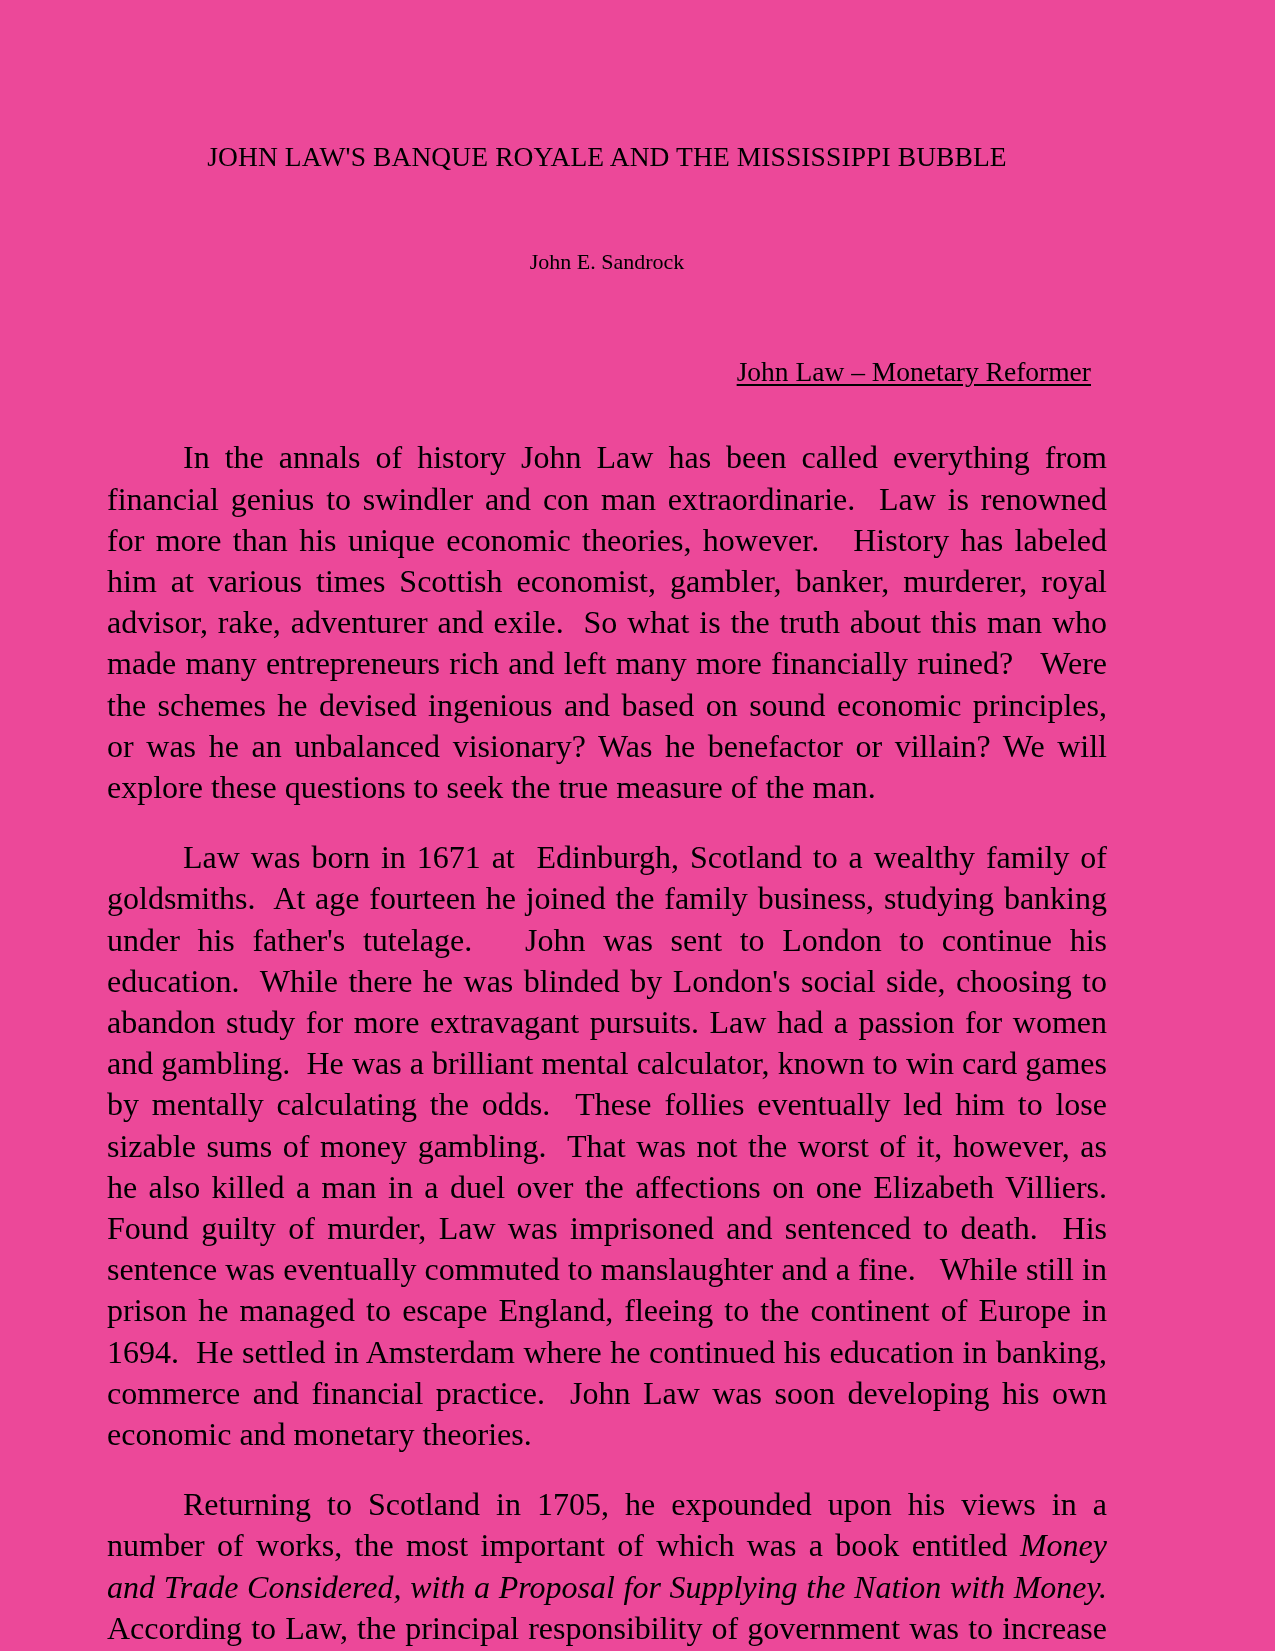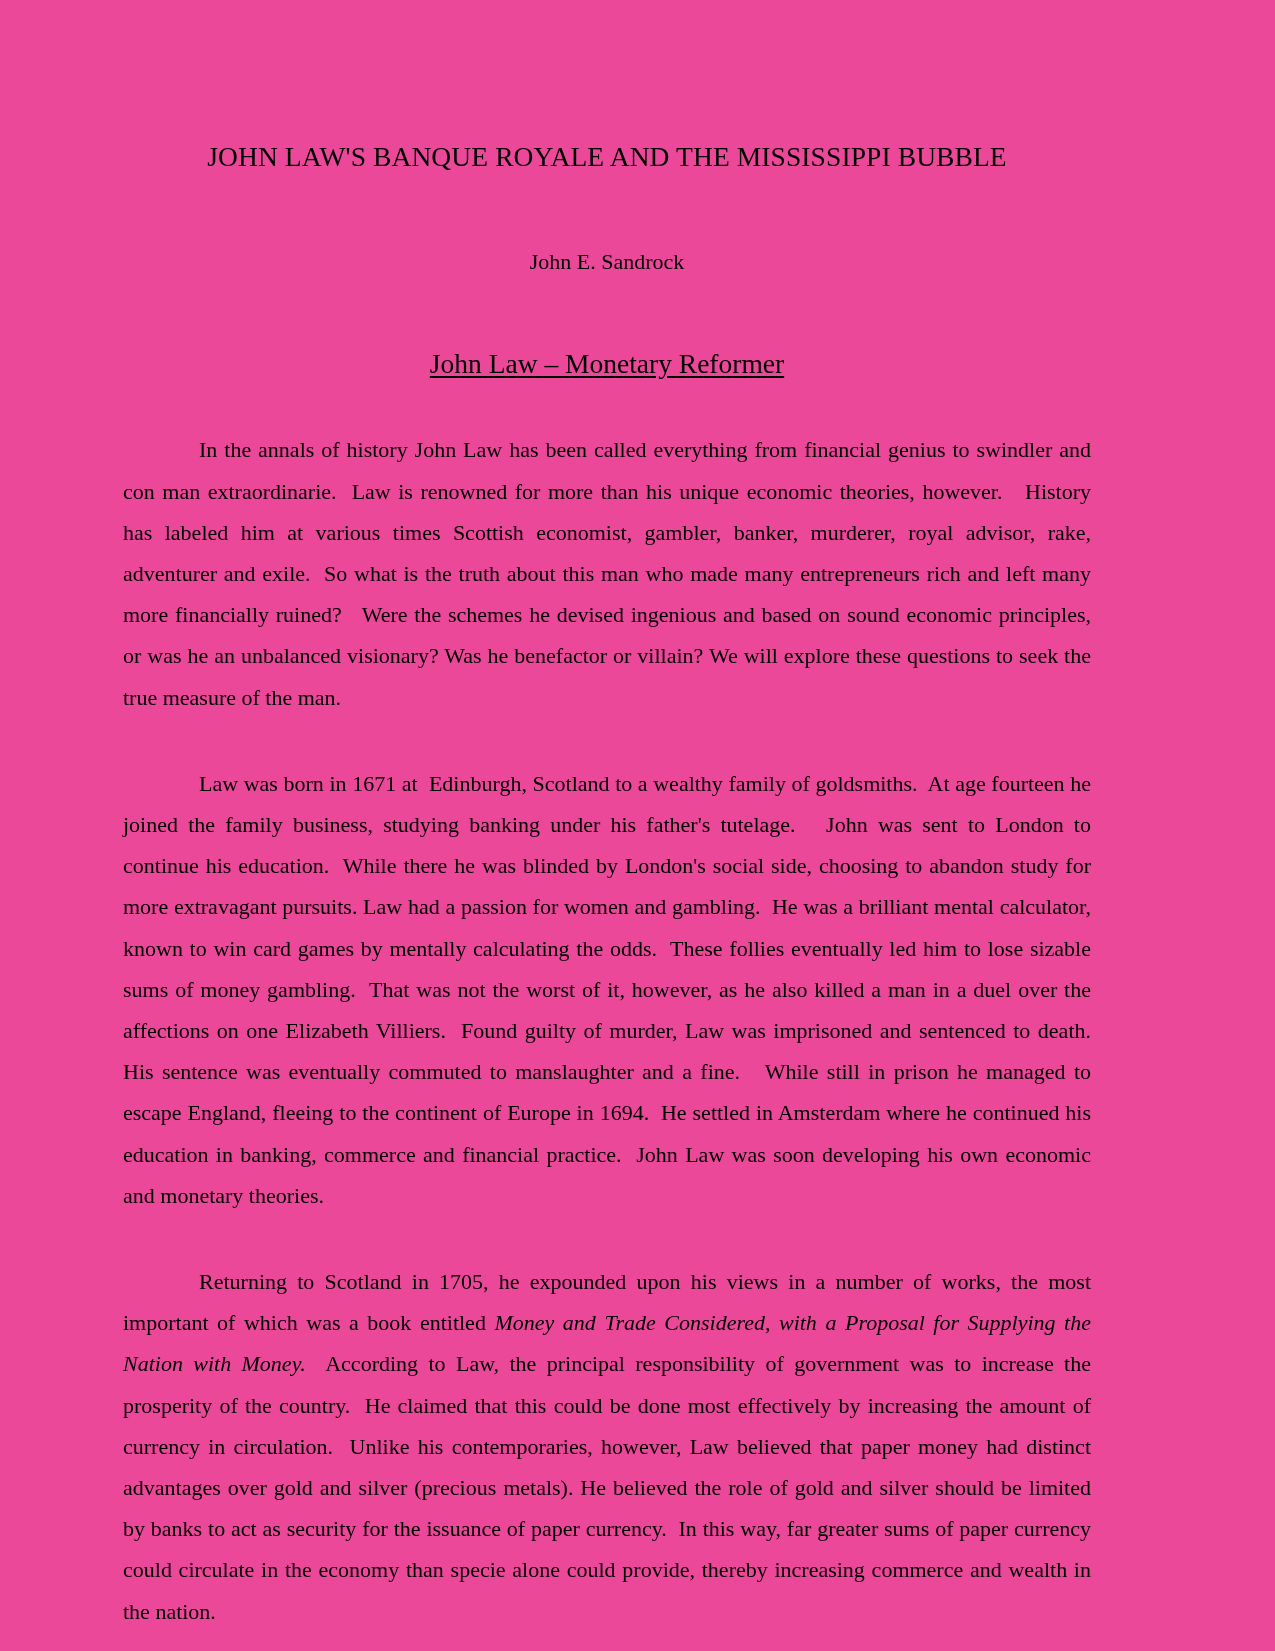--- a/index.html
+++ b/index.html
@@ -39,37 +39,37 @@
   }
   .doc-author {
     text-align: center;
     font-size: 22px;
     line-height: 1.2;
     margin: 8px;
     padding-top: 68px;
     font-weight: normal;
   }
   .section-heading {
-    text-align: center;
+    text-align: right;
     font-size: 27.5px;
     line-height: 1.2;
-    margin: 4px;
+    margin: 16px;
     padding-top: 64px;
     font-weight: normal;
   }
   .section-heading span.u {
     text-decoration: underline;
     text-underline-offset: 3px;
   }
   .para {
-    font-size: 22px;
+    font-size: 32px;
     line-height: 41.2px;
     text-align: justify;
     text-justify: inter-word;
-    margin: 16px;
+    margin: 0;
     text-indent: 76px;
     white-space: pre-wrap;
   }
   .para.first {
     padding-top: 33px;
   }
   .para.gap {
     padding-top: 29px;
   }
   .para i {

